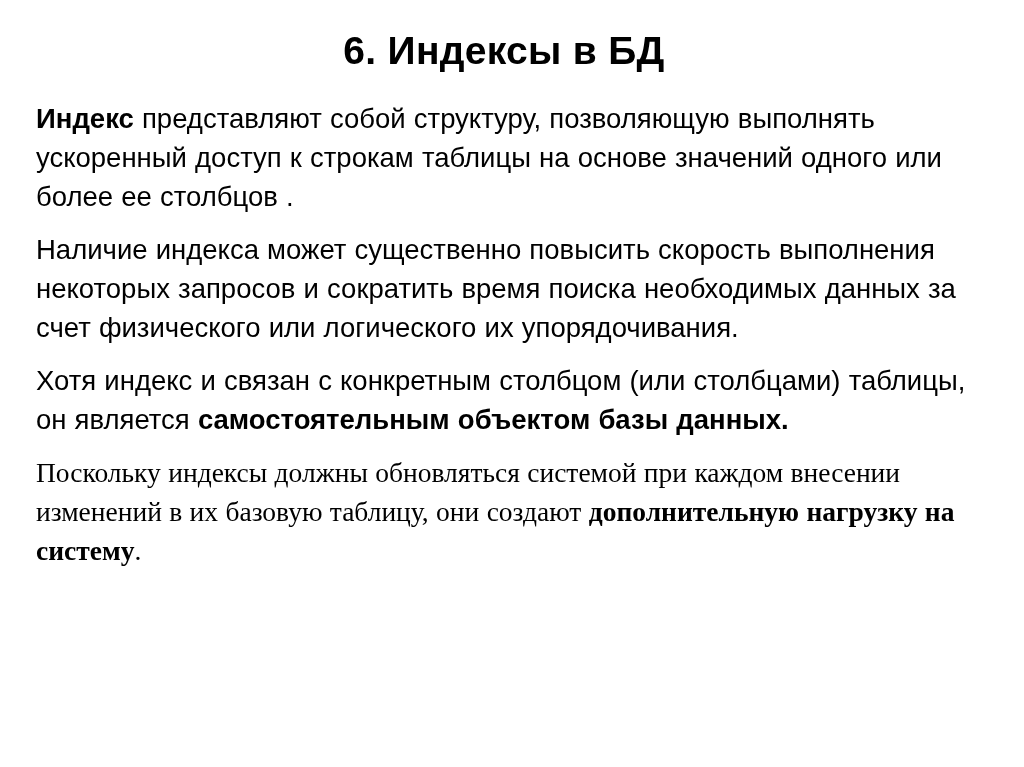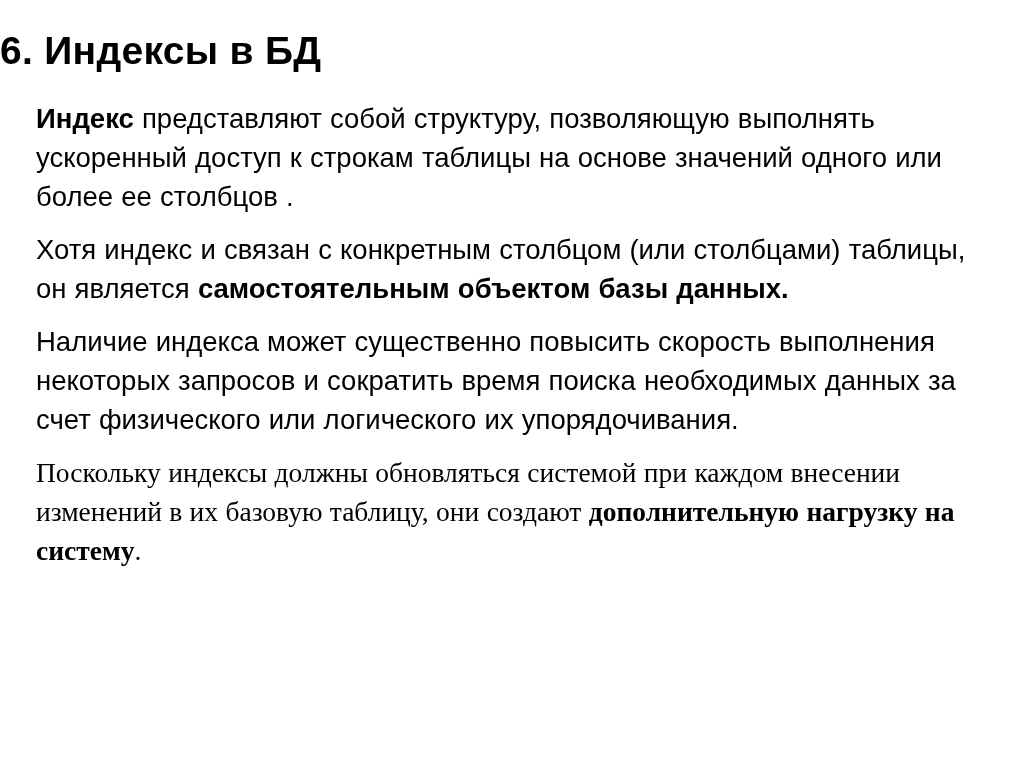--- a/index.html
+++ b/index.html
@@ -15,20 +15,21 @@
     overflow: hidden;
   }
   .slide {
     position: relative;
     width: 1024px;
     height: 767px;
     box-sizing: border-box;
     padding: 0;
   }
   .slide-title {
+    text-align: center;
     font-size: 39px;
     font-weight: bold;
     line-height: 1.1;
     margin: 30px 16px 0 0;
     letter-spacing: 0.3px;
   }
   .content {
     margin: 26px 36px 2px 36px;
   }
   .para {
@@ -46,17 +47,17 @@
     font-weight: bold;
   }
 </style>
 </head>
 <body>
 
 <div class="slide">
   <h1 class="slide-title">6. Индексы в БД</h1>
   <div class="content">
     <p class="para"><span class="b">Индекс</span><span> представляют собой структуру, позволяющую выполнять ускоренный доступ к строкам таблицы на основе значений одного или более ее столбцов .</span></p>
+    <p class="para"><span>Наличие индекса может существенно повысить скорость выполнения некоторых запросов и сократить время поиска необходимых данных за счет физического или логического их упорядочивания.</span></p>
     <p class="para"><span>Хотя индекс и связан с конкретным столбцом (или столбцами) таблицы, он является </span><span class="b">самостоятельным объектом базы данных.</span></p>
-    <p class="para"><span>Наличие индекса может существенно повысить скорость выполнения некоторых запросов и сократить время поиска необходимых данных за счет физического или логического их упорядочивания.</span></p>
     <p class="para"><span>Поскольку индексы должны обновляться системой при каждом внесении изменений в их базовую таблицу, они создают </span><span class="b">дополнительную нагрузку на систему</span><span>.</span></p>
   </div>
 </div>
 
 </body></html>

